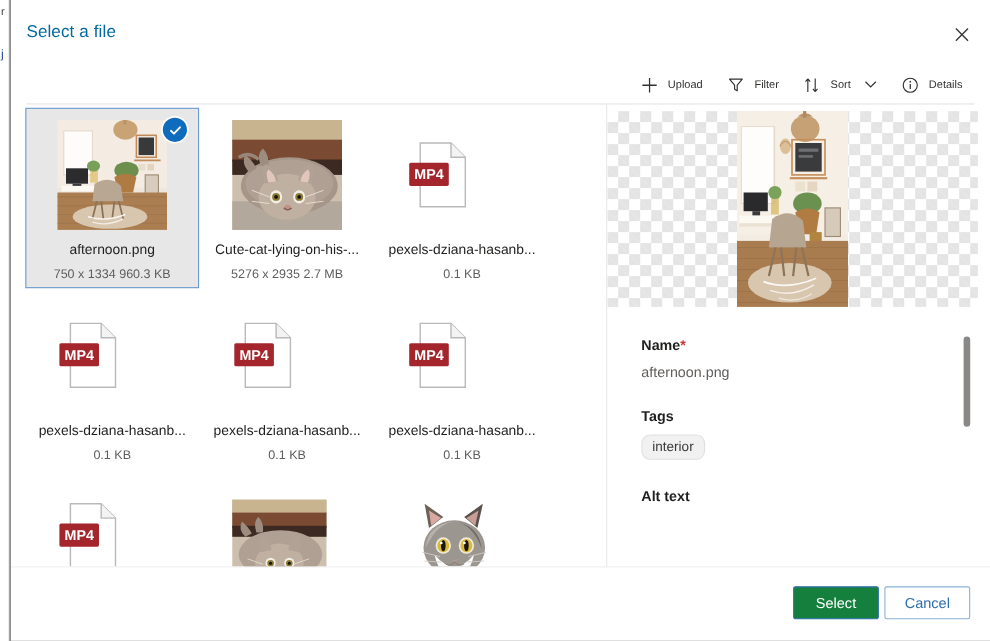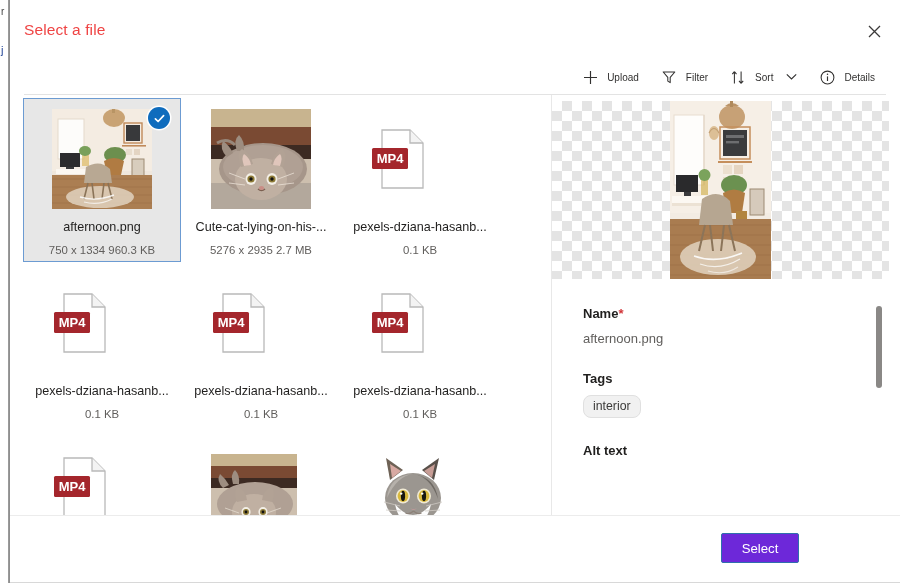--- a/index.html
+++ b/index.html
@@ -21,21 +21,21 @@
 
   .dialog {
     position: absolute; left: 10px; top: 0; width: 890px; height: 583px;
     background: #ffffff;
   }
 
   
   .titlebar { position: absolute; left: 0; top: 0; width: 890px; height: 62px; }
   .dialog-title {
     position: absolute; left: 14px; top: 21px;
-    font-size: 15.5px; color: #ef4444; letter-spacing: .1px;
+    font-size: 15.5px; color: #0369a1; letter-spacing: .1px;
   }
   .close-btn {
     position: absolute; right: 10px; top: 16px;
     width: 32px; height: 30px; display: flex; align-items: center; justify-content: center;
     cursor: pointer; background: transparent; border: none;
   }
   .close-btn svg { display: block; }
 
   
   .commandbar {
@@ -161,21 +161,21 @@
     background: #ffffff;
   }
   .btn {
     position: absolute; top: 17px; height: 30px;
     font-size: 13.2px; cursor: pointer; border-radius: 2px;
     display: flex; align-items: center; justify-content: center;
     font-family: "Liberation Sans", sans-serif;
   }
   .btn-primary {
     left: 711px; width: 78px;
-    background: #6d28d9; color: #ffffff; border: 1px solid #2f6fad;
+    background: #15803d; color: #ffffff; border: 1px solid #2f6fad;
   }
   .btn-secondary {
     left: 794px; width: 78px;
     background: #ffffff; color: #2f6fad; border: 1px solid #8cb0d6;
   }
   .footer-bottomline {
     position: absolute; left: 0; bottom: 0; width: 890px; height: 1px; background: #d8d8d8;
   }
 </style>
 </head>
@@ -530,17 +530,18 @@
         </div>
 
       </div>
 
     </div>
 
     <div class="hrule2"></div>
 
     <div class="footer">
       <button class="btn btn-primary">Select</button>
+      <button class="btn btn-secondary">Cancel</button>
       <div class="footer-bottomline"></div>
     </div>
 
   </div>
 </div>
 
 </body></html>

